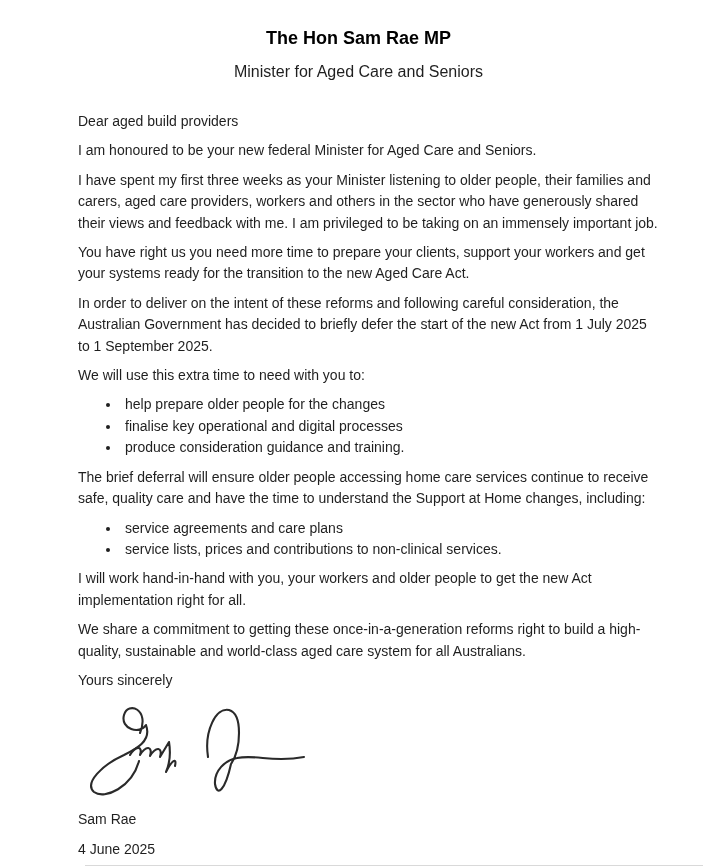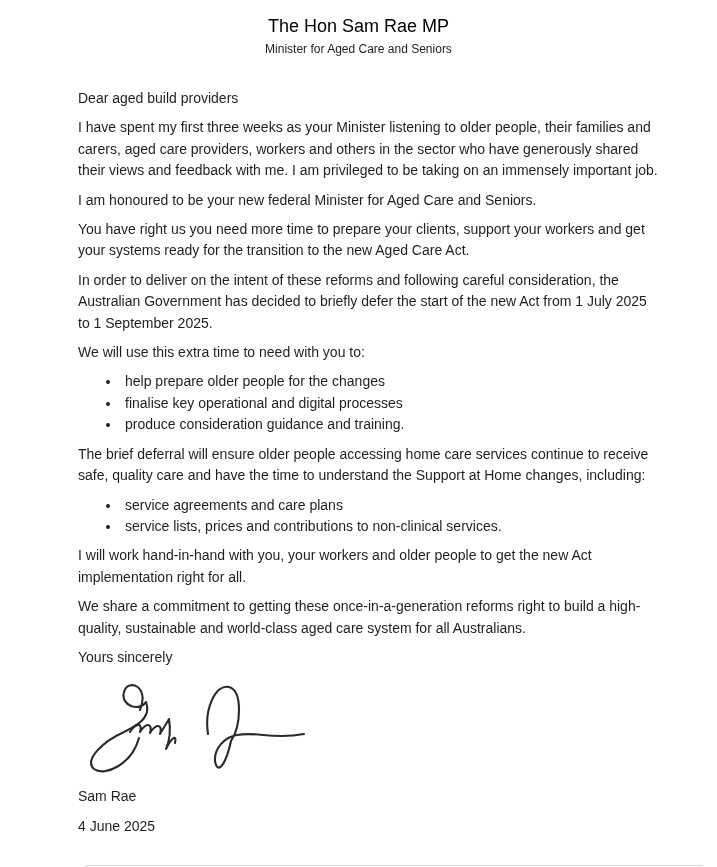--- a/index.html
+++ b/index.html
@@ -20,29 +20,29 @@
     font-size: 14px;
     line-height: 21.4px;
   }
   .letter-head {
     text-align: center;
     
     margin-left: -19px;
     margin-bottom: 29px;
   }
   .letter-title {
-    margin: 0;
+    margin: 12px;
     font-size: 18px;
     line-height: 24px;
-    font-weight: normal;
+    font-weight: bold;
     color: #000000;
   }
   .letter-subtitle {
     margin: 1px 0 0 0;
-    font-size: 12px;
+    font-size: 16px;
     line-height: 20px;
     color: #1f1f1f;
   }
   .body-text {
     width: 580px;
   }
   .body-text p {
     margin: 0 0 8px 0;
   }
   .body-text ul {
@@ -88,23 +88,23 @@
 <div class="page">
 
   <div class="letter-head">
     <h1 class="letter-title">The Hon Sam Rae MP</h1>
     <div class="letter-subtitle">Minister for Aged Care and Seniors</div>
   </div>
 
   <div class="body-text">
     <p>Dear aged build providers</p>
 
+    <p>I am honoured to be your new federal Minister for Aged Care and Seniors.</p>
+
     <p>I have spent my first three weeks as your Minister listening to older people, their families and carers, aged care providers, workers and others in the sector who have generously shared their views and feedback with me. I am privileged to be taking on an immensely important job.</p>
-
-    <p>I am honoured to be your new federal Minister for Aged Care and Seniors.</p>
 
     <p>You have right us you need more time to prepare your clients, support your workers and get your systems ready for the transition to the new Aged Care Act.</p>
 
     <p>In order to deliver on the intent of these reforms and following careful consideration, the Australian Government has decided to briefly defer the start of the new Act from 1 July 2025 to 1 September 2025.</p>
 
     <p>We will use this extra time to need with you to:</p>
 
     <ul>
       <li>help prepare older people for the changes</li>
       <li>finalise key operational and digital processes</li>

